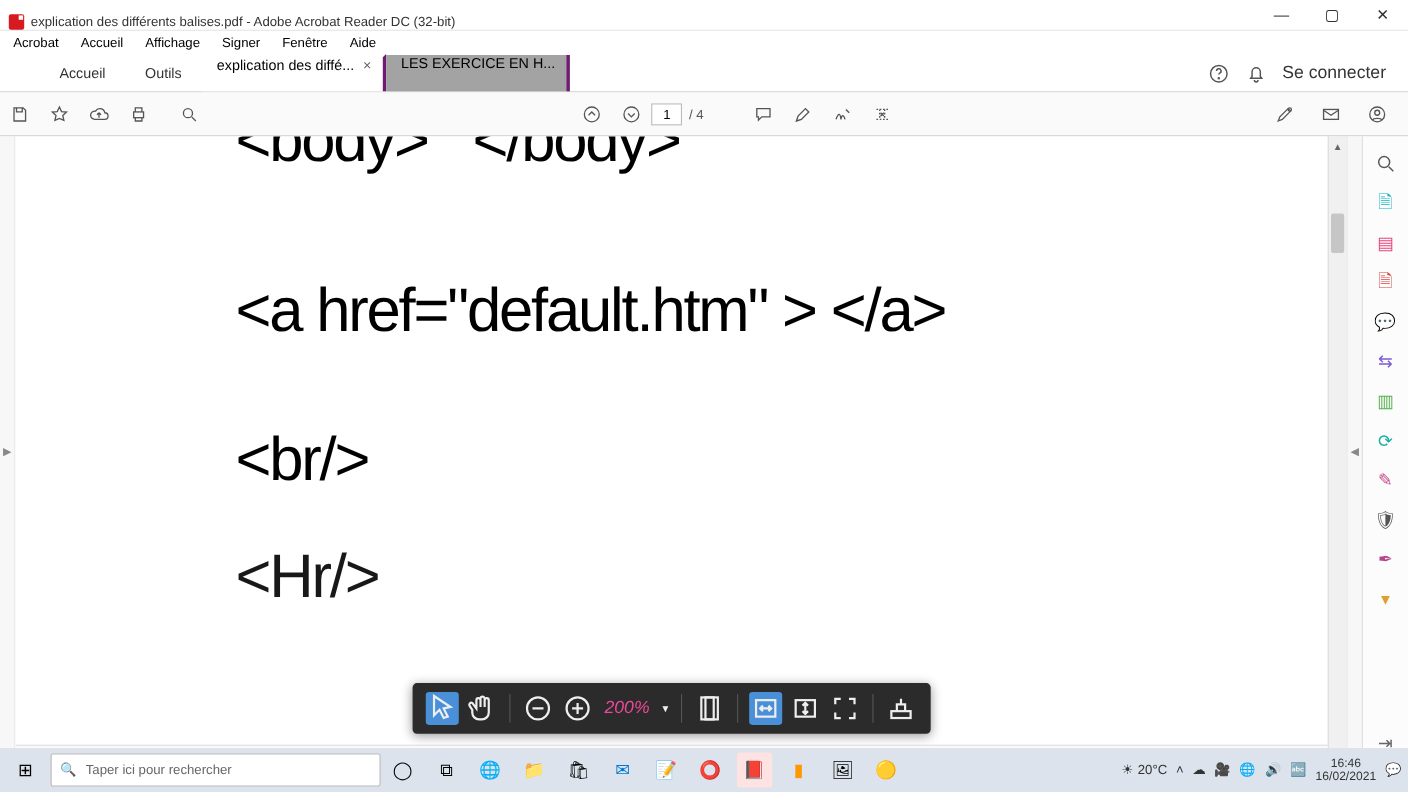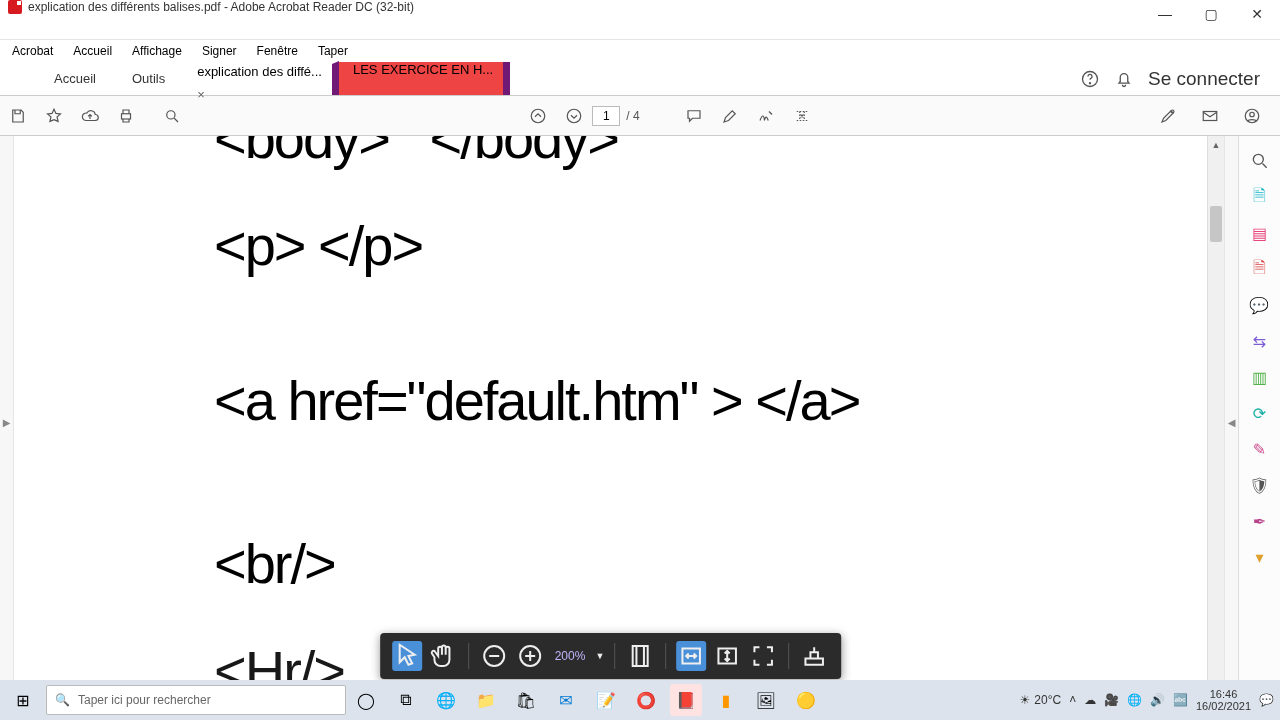--- a/index.html
+++ b/index.html
@@ -1,39 +1,39 @@
 <!DOCTYPE html>
 <html><head>
 <meta charset="utf-8">
 <style>
 * { margin:0; padding:0; box-sizing:border-box; font-family:"Segoe UI",Tahoma,sans-serif; user-select:none; }
 html,body { width:1280px; height:720px; overflow:hidden; background:#fff; }
 
 
-.titlebar { height:40px; background:#fff; display:flex; align-items:flex-start; border-bottom:1px solid #e5e5e5; font-size:12px; }
+.titlebar { height:28px; background:#fff; display:flex; align-items:flex-end; border-bottom:1px solid #e5e5e5; font-size:12px; }
 .titlebar .pdf-ic { width:14px; height:14px; margin:0 6px 0 8px; background:#d71920; border-radius:2px; position:relative; }
 .titlebar .pdf-ic::after { content:""; position:absolute; right:1px; top:1px; width:4px; height:4px; background:#fff; }
 .titlebar .ttl { color:#333; }
 .titlebar .wbtns { margin-left:auto; display:flex; }
 .titlebar .wbtn { width:46px; height:28px; display:flex; align-items:center; justify-content:center; color:#333; font-size:14px; }
 
 
 .menubar { height:22px; display:flex; align-items:center; font-size:12px; padding:0 2px; }
 .menubar span { padding:2px 10px; }
 
 
 .tabrow { height:34px; display:flex; align-items:stretch; border-bottom:1px solid #ccc; font-size:13px;padding-left:36px; }
 .tabrow .hometab { padding:0 18px; display:flex; align-items:center; color:#333; }
-.tabrow .doctab { display:flex; align-items:flex-start; gap:8px; padding:0 10px 0 14px; border-right:7px solid #701a75;flex-direction:column; }
+.tabrow .doctab { display:flex; align-items:flex-start; gap:8px; padding:0 10px 0 14px; border-right:3px solid #701a75; }
 .tabrow .doctab.active { border-top:3px solid #fff; margin-top:-1px; background:#fff; }
-.tabrow .doctab:not(.active) { background:#ef4444; }
+.tabrow .doctab:not(.active) { background:#a3a3a3; }
 .tabrow .doctab .x { font-size:13px; color:#666; }
 .tabrow .right { margin-left:auto; display:flex; align-items:center; gap:14px; padding-right:20px; }
 .tabrow .right .icn { width:20px; height:20px; display:flex; align-items:center; justify-content:center; color:#555; }
-.signin { color:#333; font-size:19px; }
+.signin { color:#333; font-size:16px; }
 
 
 .toprow { height:40px; display:flex; align-items:center; border-bottom:1px solid #ccc; background:#fafafa; }
 .tb-ic { width:28px; height:28px; margin:0 4px; display:flex; align-items:center; justify-content:center; color:#555; }
 .tb-ic svg { width:18px; height:18px; }
 .tb-sep { flex:1; }
 .pagein { width:28px; height:20px; border:1px solid #bbb; text-align:center; font-size:12px; background:#fff; }
 .pagetot { font-size:12px; color:#555; margin:0 6px; }
 .toprow .rgrp { display:flex; align-items:center; padding-right:10px; gap:6px; }
 
@@ -49,21 +49,21 @@
 .vscroll .thumb { position:absolute; left:2px; right:2px; top:70px; height:36px; background:#c6c6c6; border-radius:2px; }
 .rpanel-handle { width:14px; display:flex; align-items:center; justify-content:center; color:#888; font-size:10px; border-left:1px solid #e5e5e5; background:#f7f7f7; }
 .rpanel { width:42px; background:#fcfcfc; border-left:1px solid #ddd; display:flex; flex-direction:column; align-items:center; gap:14px; padding-top:14px; }
 .rpanel .ri { width:22px; height:22px; display:flex; align-items:center; justify-content:center; font-size:16px; }
 
 
 .float { position:absolute; left:50%; bottom:30px; transform:translateX(-50%); height:46px; background:#2b2b2b; border-radius:4px; display:flex; align-items:center; padding:0 12px; gap:6px; box-shadow:0 2px 10px rgba(0,0,0,.4); }
 .float .fi { width:30px; height:30px; display:flex; align-items:center; justify-content:center; color:#eee; border-radius:3px; }
 .float .fi.active { background:#4a90d9; }
 .float .fsep { width:1px; height:26px; background:#555; margin:0 4px; }
-.float .zoom { color:#c4b5fd; font-size:12px; padding:0 4px; }
+.float .zoom { color:#ec4899; font-size:16px; padding:0 4px;font-style:italic; }
 .float .chev { color:#eee; font-size:9px; }
 
 
 .status { position:absolute; left:0; bottom:0; height:20px; display:flex; align-items:center; font-size:11px; padding:0 10px; color:#444; gap:18px; width:1220px; border-top:1px solid #ddd; background:#fafafa;}
 .status .harr { font-size:10px; color:#666; }
 
 
 .taskbar { position:absolute; left:0; bottom:0; width:1280px; height:40px; background:#dce3ec; display:flex; align-items:center; font-size:12px; }
 .taskbar .start { width:46px; height:40px; display:flex; align-items:center; justify-content:center; font-size:16px; }
 .taskbar .search { flex:0 0 300px; height:30px; background:#fff; border:1px solid #bbb; border-radius:2px; display:flex; align-items:center; padding:0 8px; gap:8px; color:#666; }
@@ -86,21 +86,21 @@
     <div class="wbtn close">✕</div>
   </div>
 </div>
 
 <div class="menubar">
   <span>Acrobat</span>
   <span>Accueil</span>
   <span>Affichage</span>
   <span>Signer</span>
   <span>Fenêtre</span>
-  <span>Taper</span>
+  <span>Aide</span>
 </div>
 
 <div class="tabrow">
   <div class="hometab">Accueil</div>
   <div class="hometab">Outils</div>
   <div class="doctab active">
     <span>explication des diffé...</span>
     <span class="x">×</span>
   </div>
   <div class="doctab">
@@ -214,23 +214,22 @@
         </svg>
       </div>
   </div>
 </div>
 
 <div class="main">
   <div class="left-handle">▶</div>
   <div class="docarea">
     <div class="page">
       <div class="l cut">&lt;body&gt;   &lt;/body&gt;</div>
-      <div class="l">&lt;p&gt; &lt;/p&gt;</div>
       <div class="l" style="margin-top:90px">&lt;a href="default.htm" &gt; &lt;/a&gt;</div>
-      <div class="l" style="margin-top:98px">&lt;br/&gt;</div>
+      <div class="l" style="margin-top:70px">&lt;br/&gt;</div>
       <div class="l" style="margin-top:30px;opacity:.9">&lt;Hr/&gt;</div>
     </div>
 
     <div class="float">
       <div class="fi active">
           <svg viewBox="0 0 24 24" fill="#fff" stroke="none">
             <path d="M6 3l12 8-5 1 3 6-3 1-3-6-4 4z"></path>
           </svg>
         </div>
       <div class="fi">

